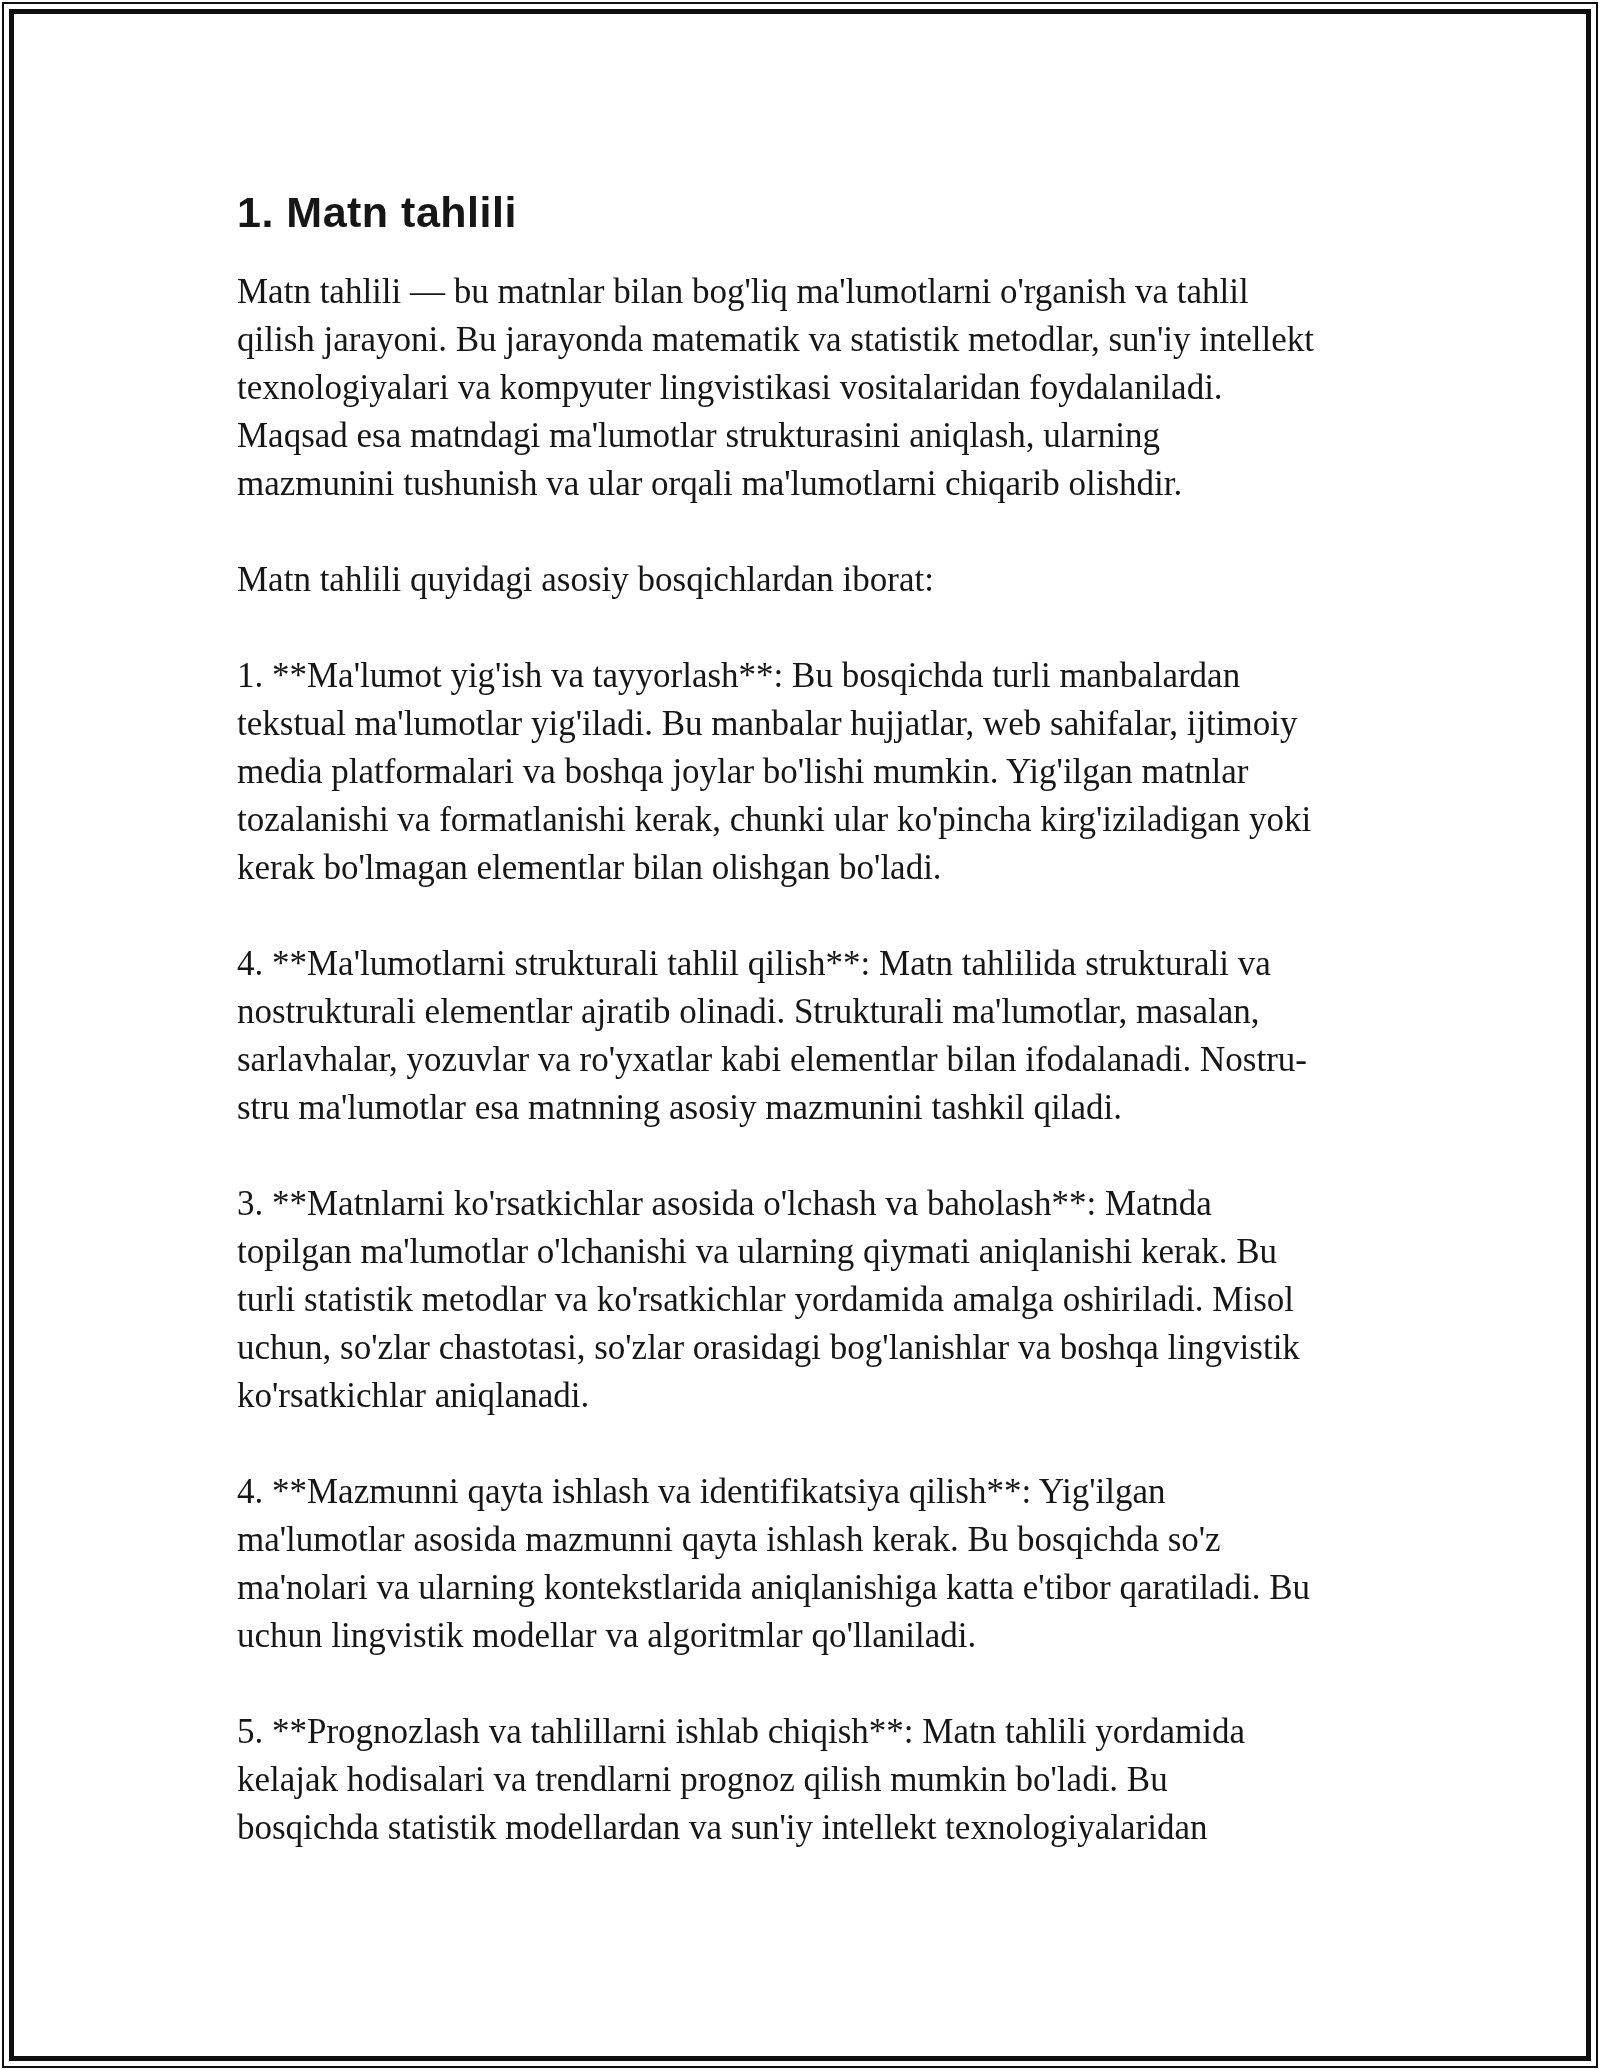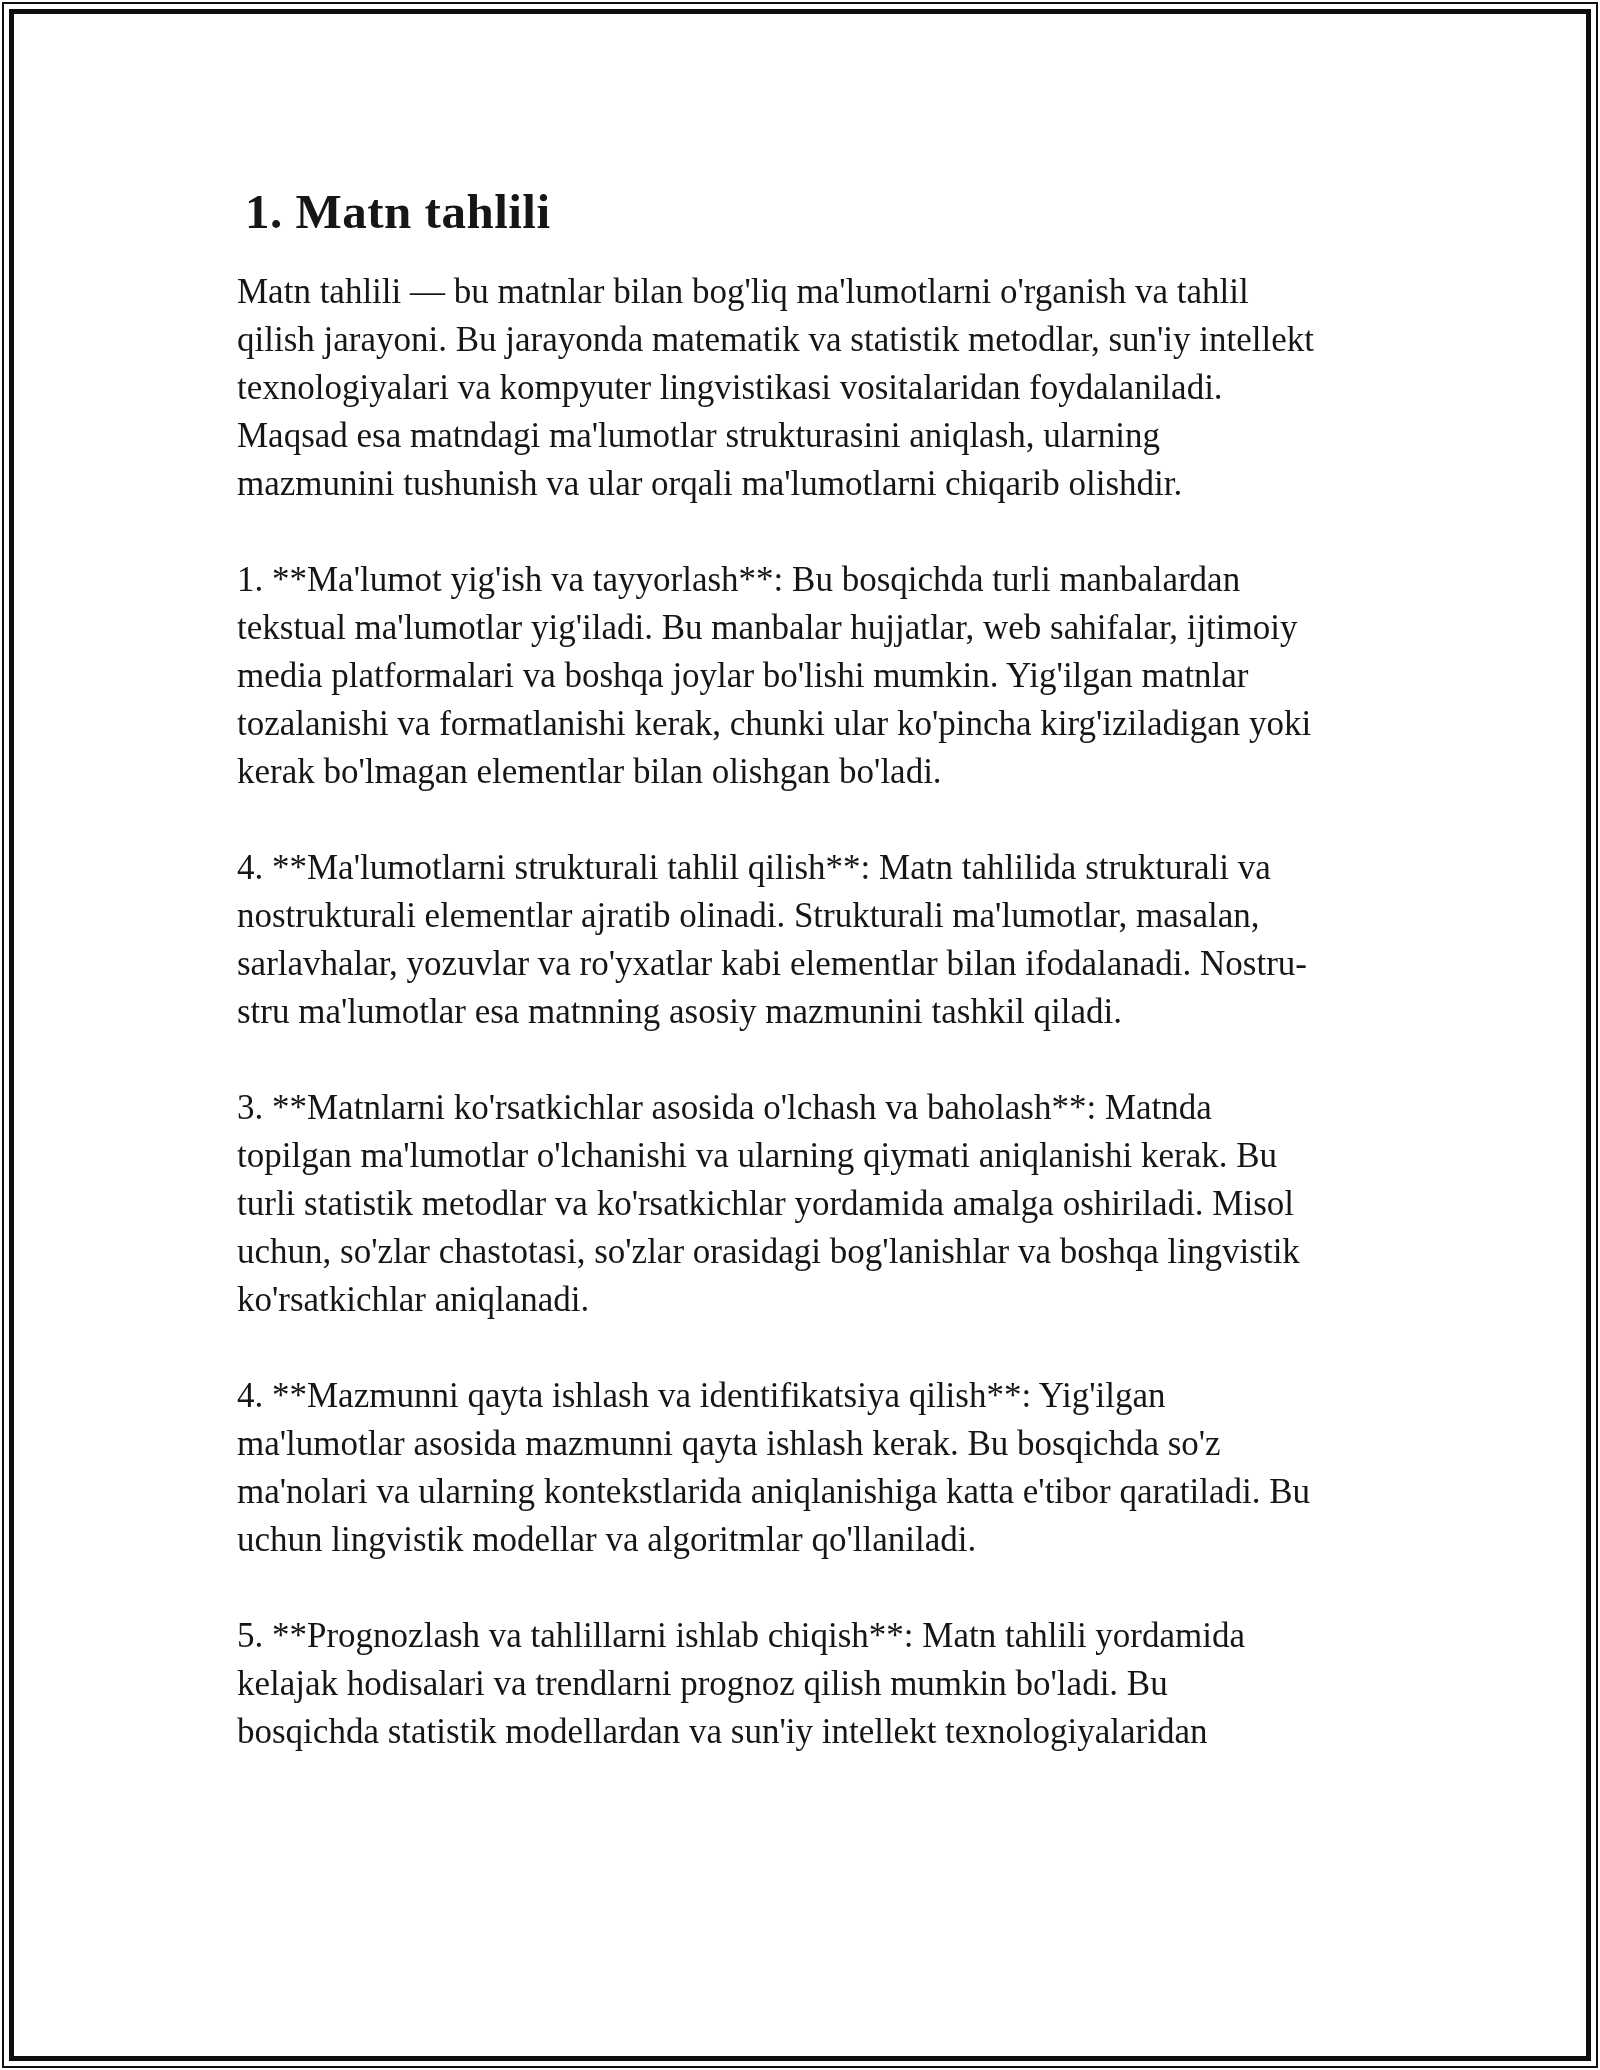--- a/index.html
+++ b/index.html
@@ -30,25 +30,25 @@
       left: 237px;
       top: 184px;
       width: 1180px;
       color: #161616;
       font-family: "Liberation Serif", "DejaVu Serif", serif;
       font-size: 35px;
       line-height: 48px;
       -webkit-font-smoothing: antialiased;
     }
     .doc-title {
-      font-family: Liberation Serif, serif;
-      font-size: 49px;
+      font-family: Liberation Sans, sans-serif;
+      font-size: 43px;
       line-height: 56px;
       font-weight: bold;
-      margin: 0 0 28px 8px;
+      margin: 0 0 28px 0;
       letter-spacing: 0.5px;
     }
     .para {
       margin: 0 0 48px 0;
       white-space: pre-line;
     }
   </style>
 </head>
 <body>
 
@@ -57,20 +57,21 @@
 
 <div class="content">
   <h1 class="doc-title">1. Matn tahlili</h1>
 
   <p class="para">Matn tahlili — bu matnlar bilan bog'liq ma'lumotlarni o'rganish va tahlil
 qilish jarayoni. Bu jarayonda matematik va statistik metodlar, sun'iy intellekt
 texnologiyalari va kompyuter lingvistikasi vositalaridan foydalaniladi.
 Maqsad esa matndagi ma'lumotlar strukturasini aniqlash, ularning
 mazmunini tushunish va ular orqali ma'lumotlarni chiqarib olishdir.</p>
 
+  <p class="para">Matn tahlili quyidagi asosiy bosqichlardan iborat:</p>
 
   <p class="para">1. **Ma'lumot yig'ish va tayyorlash**: Bu bosqichda turli manbalardan
 tekstual ma'lumotlar yig'iladi. Bu manbalar hujjatlar, web sahifalar, ijtimoiy
 media platformalari va boshqa joylar bo'lishi mumkin. Yig'ilgan matnlar
 tozalanishi va formatlanishi kerak, chunki ular ko'pincha kirg'iziladigan yoki
 kerak bo'lmagan elementlar bilan olishgan bo'ladi.</p>
 
   <p class="para">4. **Ma'lumotlarni strukturali tahlil qilish**: Matn tahlilida strukturali va
 nostrukturali elementlar ajratib olinadi. Strukturali ma'lumotlar, masalan,
 sarlavhalar, yozuvlar va ro'yxatlar kabi elementlar bilan ifodalanadi. Nostru-

